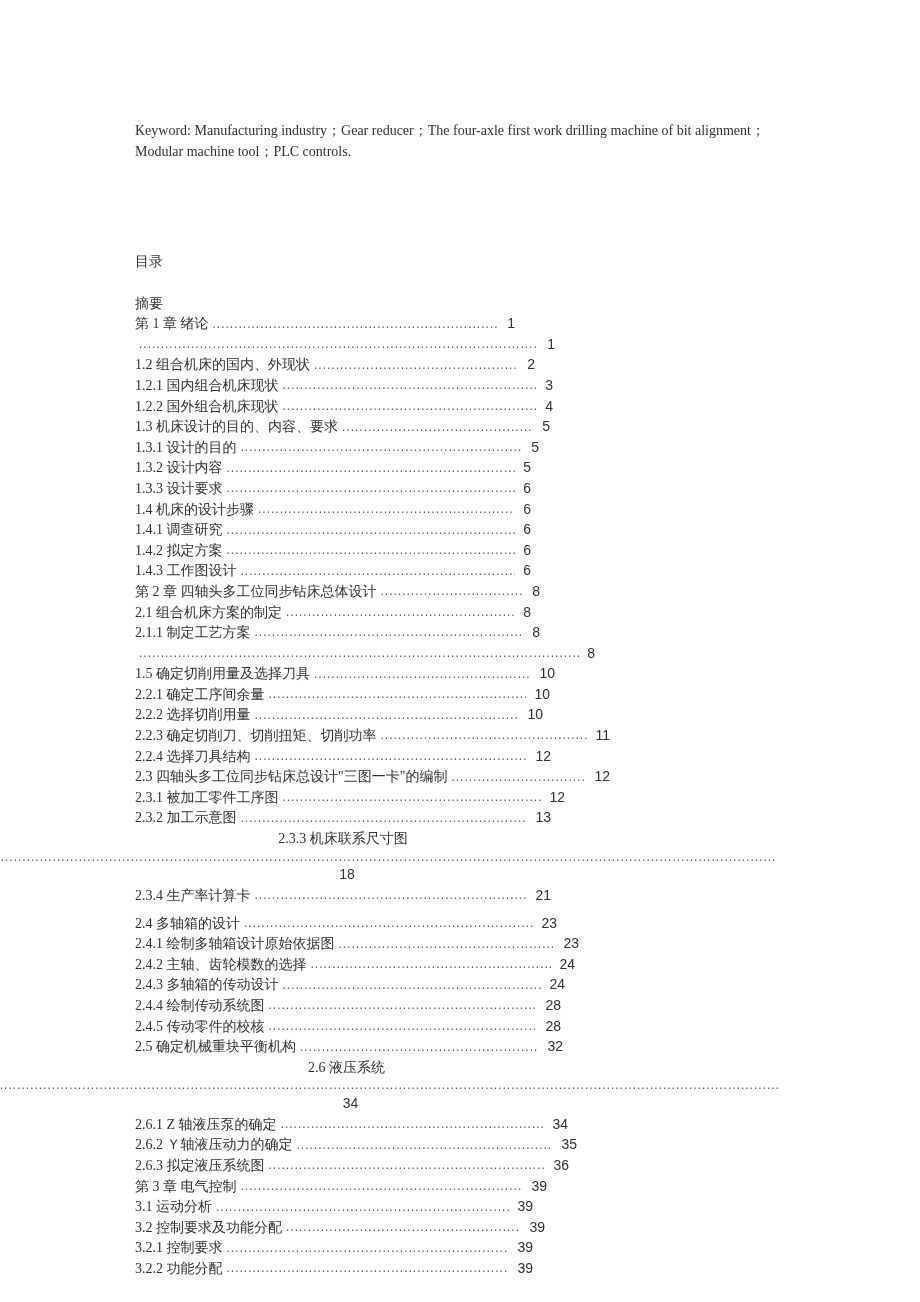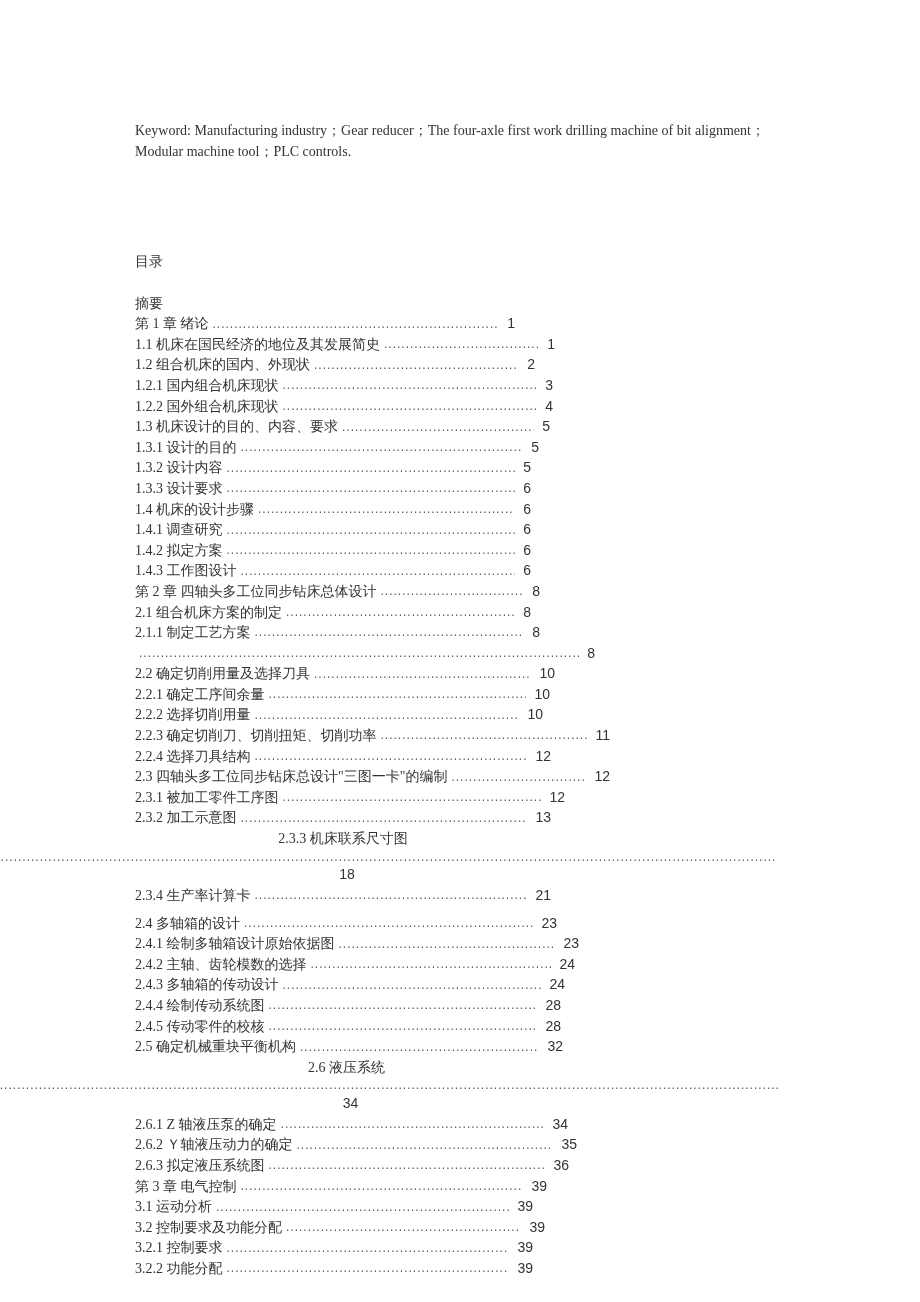--- a/index.html
+++ b/index.html
@@ -70,21 +70,20 @@
   <div>摘要</div>
 </div>
 
 <div id="toc-container">
     <div class="toc-entry" style="width: 380px;">
       <span class="toc-label">第 1 章  绪论</span>
       <span class="toc-dots">........................................................................................................................................................................................................</span>
       <span class="toc-page">1</span>
     </div>
     <div class="toc-entry" style="width: 420px;">
-      <span class="toc-label">1.1  机床在国民经济的地位及其发展简史</span>
       <span class="toc-dots">........................................................................................................................................................................................................</span>
       <span class="toc-page">1</span>
     </div>
     <div class="toc-entry" style="width: 400px;">
       <span class="toc-label">1.2  组合机床的国内、外现状</span>
       <span class="toc-dots">........................................................................................................................................................................................................</span>
       <span class="toc-page">2</span>
     </div>
     <div class="toc-entry" style="width: 418px;">
       <span class="toc-label">1.2.1  国内组合机床现状</span>
@@ -149,21 +148,21 @@
     <div class="toc-entry" style="width: 405px;">
       <span class="toc-label">2.1.1  制定工艺方案</span>
       <span class="toc-dots">........................................................................................................................................................................................................</span>
       <span class="toc-page">8</span>
     </div>
     <div class="toc-entry" style="width: 460px;">
       <span class="toc-dots">........................................................................................................................................................................................................</span>
       <span class="toc-page">8</span>
     </div>
     <div class="toc-entry" style="width: 420px;">
-      <span class="toc-label">2.2  确定切削用量及选择刀具</span>
+      <span class="toc-label">1.5  确定切削用量及选择刀具</span>
       <span class="toc-dots">........................................................................................................................................................................................................</span>
       <span class="toc-page">10</span>
     </div>
     <div class="toc-entry" style="width: 415px;">
       <span class="toc-label">2.2.1  确定工序间余量</span>
       <span class="toc-dots">........................................................................................................................................................................................................</span>
       <span class="toc-page">10</span>
     </div>
     <div class="toc-entry" style="width: 408px;">
       <span class="toc-label">2.2.2  选择切削用量</span>

